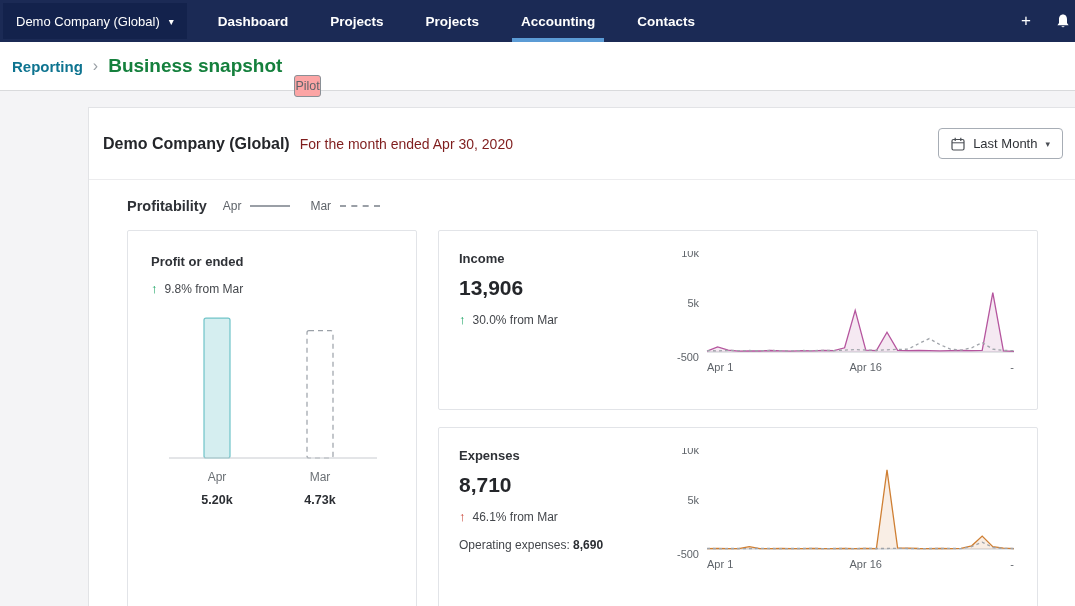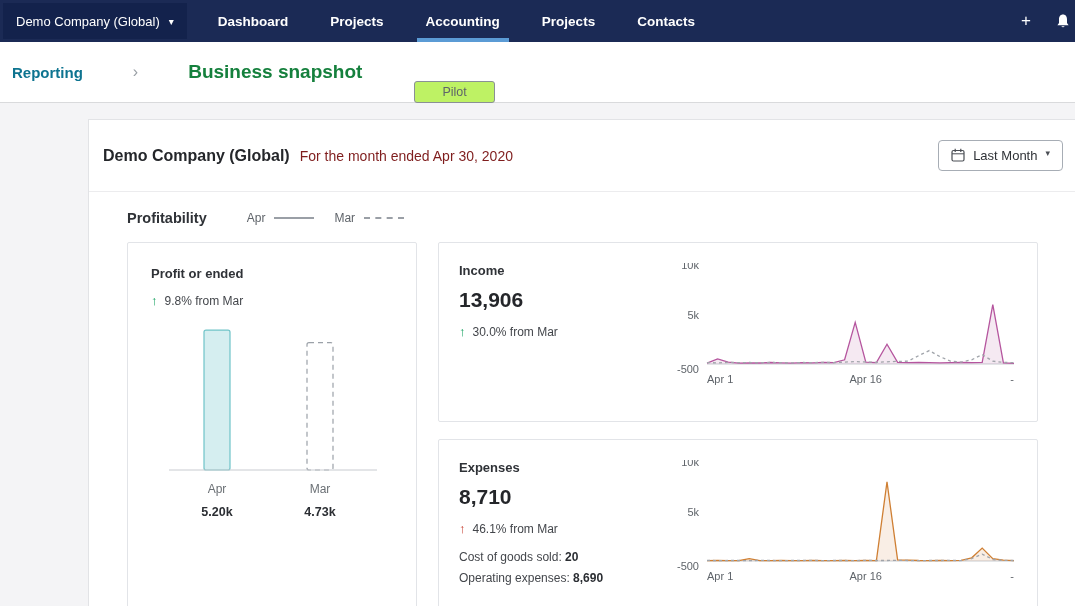--- a/index.html
+++ b/index.html
@@ -17,44 +17,44 @@
     align-items: center; padding: 0 21px; position: relative; cursor: pointer; }
   .nav-item.active::after { content: ""; position: absolute; left: 12px; right: 12px;
     bottom: 0; height: 4px; background: #5b9bd5; }
   .navbar-right { margin-left: auto; display: flex; align-items: center; gap: 24px;
     padding-right: 4px; color: #fff; }
   .plus-btn { font-size: 17px; color: #fff; background: none; border: none; cursor: pointer;
     font-family: inherit; }
   .bell-btn { background: none; border: none; cursor: pointer; display: flex; align-items: center; }
 
   
-  .breadcrumb-bar { background: #fff; height: 61px; display: flex; align-items: center;
-    padding: 0 12px; border-bottom: 1px solid #d9dadc; gap: 40px; }
+  .breadcrumb-bar { background: #fff; height: 49px; display: flex; align-items: center;
+    padding: 0 12px; border-bottom: 1px solid #d9dadc; }
   .bc-parent { color: #0e7490; font-size: 15px; font-weight: 700; cursor: pointer; }
   .bc-sep { color: #9aa0a6; margin: 0 10px; font-size: 16px; }
   .bc-current { color: #15803d; font-size: 19px; font-weight: 700; }
   .badge { margin-left: 12px; border: 1px solid #8a9096; border-radius: 3px;
-    padding: 3px 27px; font-size: 12.5px; color: #5f646a; background: #bef264; margin-top: 40px; }
+    padding: 3px 0; font-size: 12.5px; color: #5f646a; background: #fca5a5; margin-top: 40px; }
 
   
   .card { margin: 16px 0 0 88px; background: #fff; border: 1px solid #e2e3e6;
     border-right: none; height: 560px; }
   .card-header { display: flex; align-items: center; justify-content: space-between;
     padding: 20px 12px 20px 14px; border-bottom: 1px solid #ececee; }
   .ch-left { display: flex; align-items: baseline; gap: 10px; }
   .ch-title { font-size: 16px; font-weight: 700; color: #24262a; }
   .ch-period { font-size: 14px; color: #7f1d1d; }
-  .range-btn { display: flex; align-items: flex-start; gap: 8px; border: 1px solid #a7adb5;
+  .range-btn { display: flex; align-items: center; gap: 8px; border: 1px solid #a7adb5;
     border-radius: 4px; background: #fff; padding: 7px 12px; font-size: 13px; color: #2f3237;
     cursor: pointer; font-family: inherit; }
   .range-caret { font-size: 9px; color: #4a4e54; }
 
   
   .section { padding: 18px 38px 0 38px; }
-  .section-head { display: flex; align-items: center; gap: 40px; }
+  .section-head { display: flex; align-items: center; gap: 16px; }
   .section-title { font-size: 14.5px; font-weight: 700; color: #2f3237; }
   .legend { display: flex; gap: 20px; align-items: center; }
   .legend-item { display: flex; align-items: center; gap: 9px; font-size: 12px; color: #5f646a; }
   .legend-line { width: 40px; border-top: 2px solid #9a9fa6; }
   .legend-line.dashed { border-top: 2px dashed #9a9fa6; }
 
   .panels { display: grid; grid-template-columns: 290px 1fr; grid-template-rows: 180px 210px;
     column-gap: 21px; row-gap: 17px; margin-top: 16px; }
   .panel { background: #fff; border: 1px solid #e2e4e8; border-radius: 2px; }
   .panel-profit { grid-row: 1 / 3; padding: 23px; height: 400px; align-self: start; }
@@ -80,22 +80,22 @@
 <body>
 
 <div class="navbar">
   <button class="company-btn">
     <span>Demo Company (Global)</span>
     <span class="company-caret">▾</span>
   </button>
   <div class="nav-items">
     <div class="nav-item">Dashboard</div>
     <div class="nav-item">Projects</div>
+    <div class="nav-item">Projects</div>
     <div class="nav-item active">Accounting</div>
-    <div class="nav-item">Projects</div>
     <div class="nav-item">Contacts</div>
   </div>
   <div class="navbar-right">
     <button class="plus-btn">+</button>
     <button class="bell-btn">
       <svg width="16" height="17" viewBox="0 0 16 17">
         <path d="M8 1.5 C5.2 1.5 4 3.8 4 6.6 L4 10 L2.4 12.2 L13.6 12.2 L12 10 L12 6.6 C12 3.8 10.8 1.5 8 1.5 Z" fill="#ffffff"></path>
         <path d="M6.4 13.2 A1.7 1.7 0 0 0 9.6 13.2 Z" fill="#ffffff"></path>
       </svg>
     </button>
@@ -190,24 +190,20 @@
       <div class="panel panel-expenses">
         <div class="pl-left">
           <div class="p-title">Expenses</div>
           <div class="p-value">8,710</div>
           <div class="p-change">
             <span class="arrow red">↑</span>
             <span>46.1% from Mar</span>
           </div>
           <div class="p-stats">
             <div>
-              <span>Cost of goods sold:</span>
-              <b>20</b>
-            </div>
-            <div>
               <span>Operating expenses:</span>
               <b>8,690</b>
             </div>
           </div>
         </div>
         <div class="chart-box"><svg width="352" height="136" viewBox="0 0 352 136">
               <line x1="42" y1="101" x2="349" y2="101" stroke="#c8cbd0" stroke-width="1"></line>
               <text x="34" y="6.0" text-anchor="end" font-size="11" fill="#5f646a" font-family="Liberation Sans, sans-serif">10k</text>
               <text x="34" y="55.5" text-anchor="end" font-size="11" fill="#5f646a" font-family="Liberation Sans, sans-serif">5k</text>
               <text x="34" y="110.0" text-anchor="end" font-size="11" fill="#5f646a" font-family="Liberation Sans, sans-serif">-500</text>

